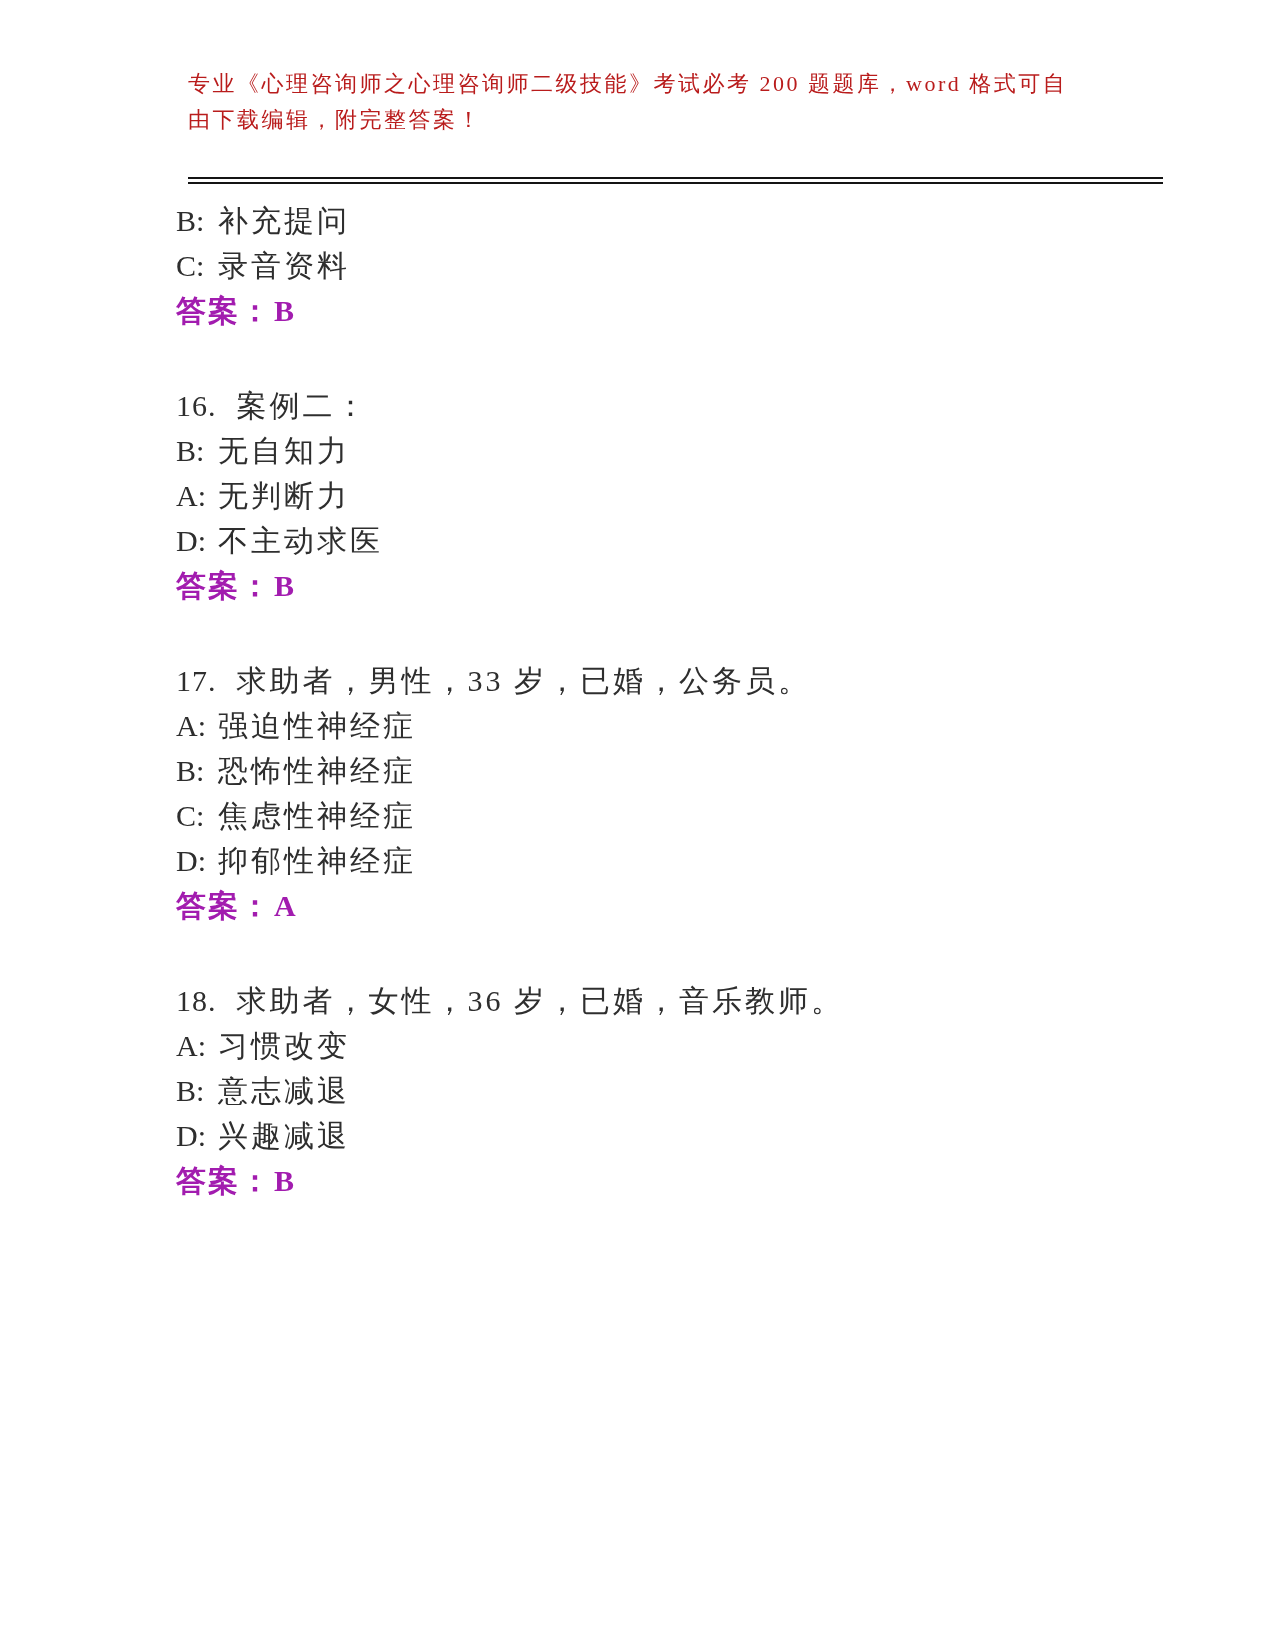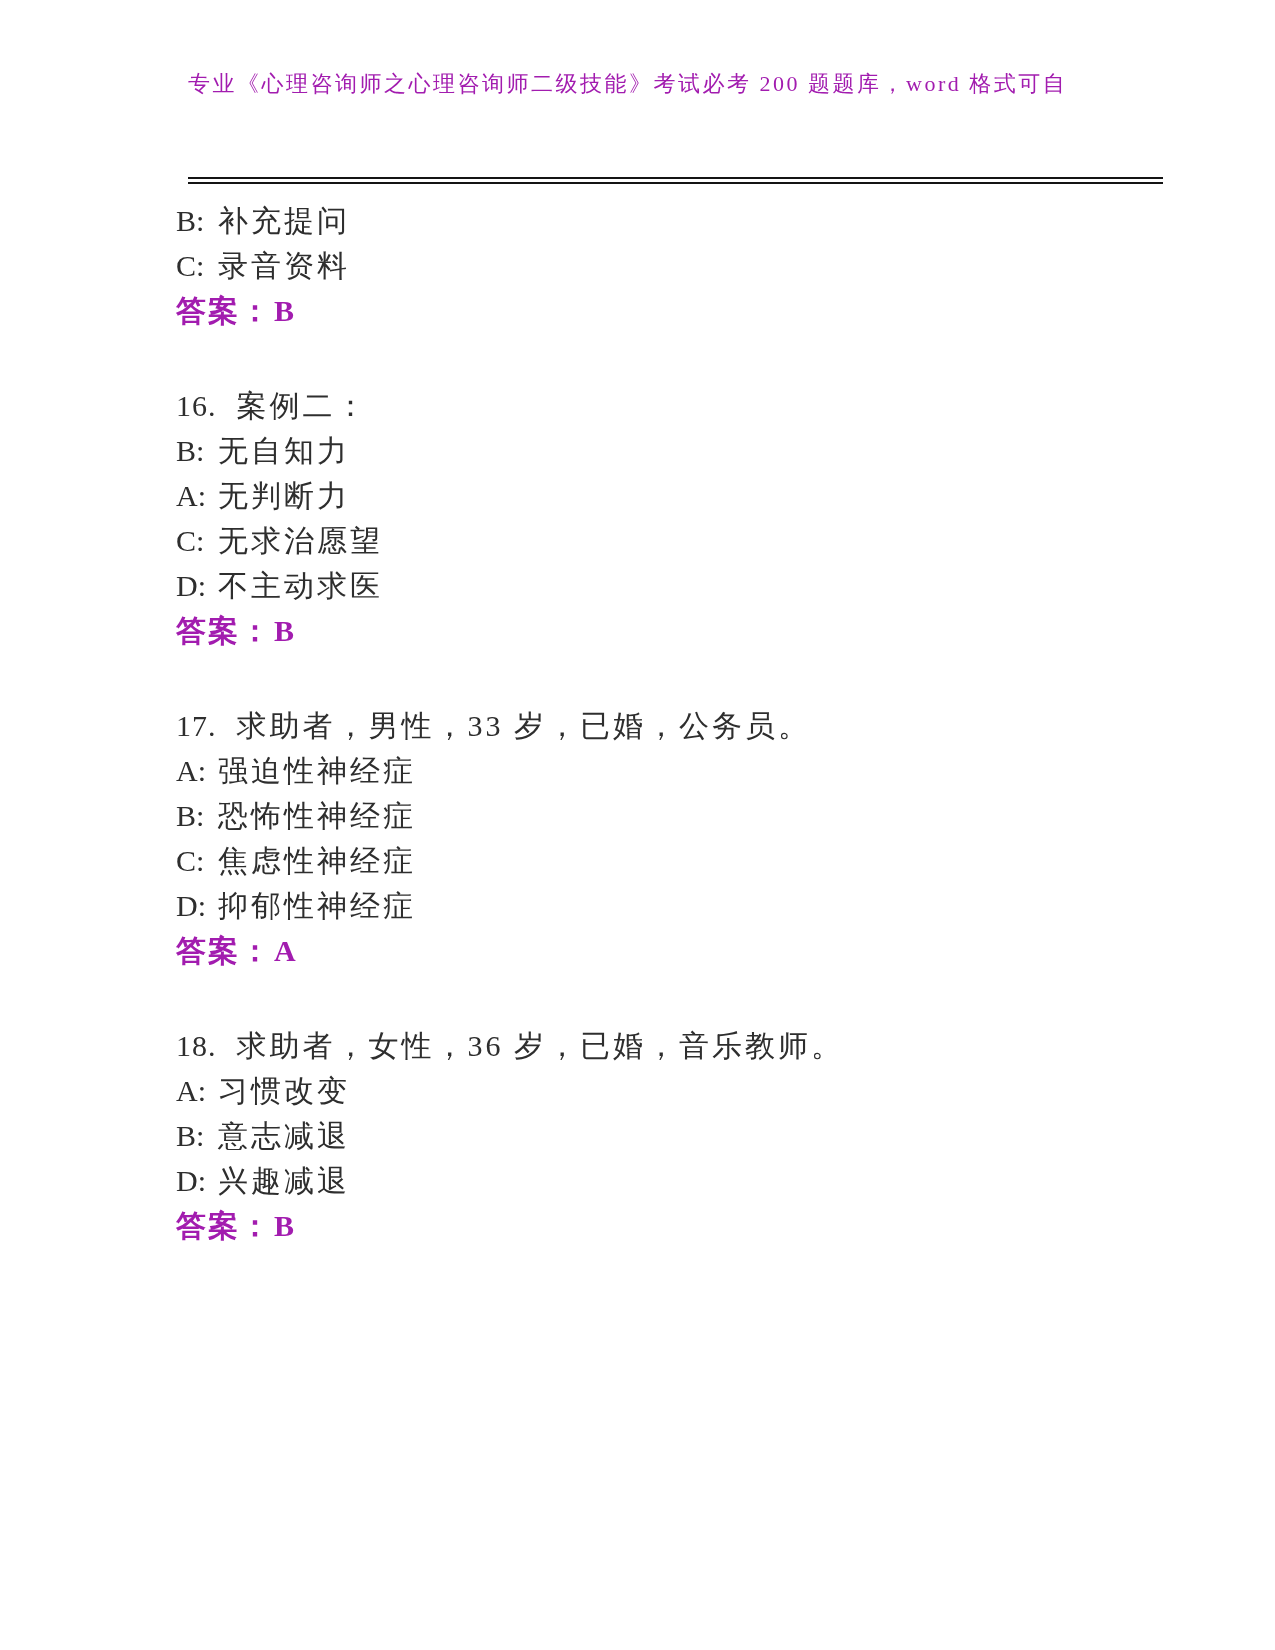--- a/index.html
+++ b/index.html
@@ -13,21 +13,21 @@
     overflow: hidden;
   }
   .doc-header {
     position: absolute;
     left: 188px;
     top: 66px;
     width: 900px;
     font-size: 22px;
     line-height: 36px;
     letter-spacing: 2.5px;
-    color: #a21caf;
+    color: #b91c1c;
   }
   .header-line { white-space: nowrap; }
   .header-rule {
     position: absolute;
     left: 188px;
     top: 177px;
     width: 975px;
     height: 7px;
     box-sizing: border-box;
     border-top: 2px solid #141414;
@@ -65,20 +65,21 @@
   }
   .answer-value { margin-left: 2px; }
 </style>
 </head>
 <body>
 
 <div class="page">
 
   <div class="doc-header">
     <div class="header-line">专业《心理咨询师之心理咨询师二级技能》考试必考 200 题题库，word 格式可自</div>
+    <div class="header-line">由下载编辑，附完整答案！</div>
   </div>
 
   <div class="header-rule"></div>
 
   <div class="content">
 
     <section class="qa-block">
       <div class="line option-line">
         <span class="opt-label">B:</span><span class="opt-text">补充提问</span>
       </div>
@@ -92,23 +93,20 @@
 
     <section class="qa-block">
       <div class="line question-line">
         <span class="q-num">16.</span><span class="q-text">案例二：</span>
       </div>
       <div class="line option-line">
         <span class="opt-label">B:</span><span class="opt-text">无自知力</span>
       </div>
       <div class="line option-line">
         <span class="opt-label">A:</span><span class="opt-text">无判断力</span>
-      </div>
-      <div class="line option-line">
-        <span class="opt-label">C:</span><span class="opt-text">无求治愿望</span>
       </div>
       <div class="line option-line">
         <span class="opt-label">D:</span><span class="opt-text">不主动求医</span>
       </div>
       <div class="line answer-line">
         <span class="answer-prefix">答案：</span><span class="answer-value">B</span>
       </div>
     </section>
 
     <section class="qa-block">

